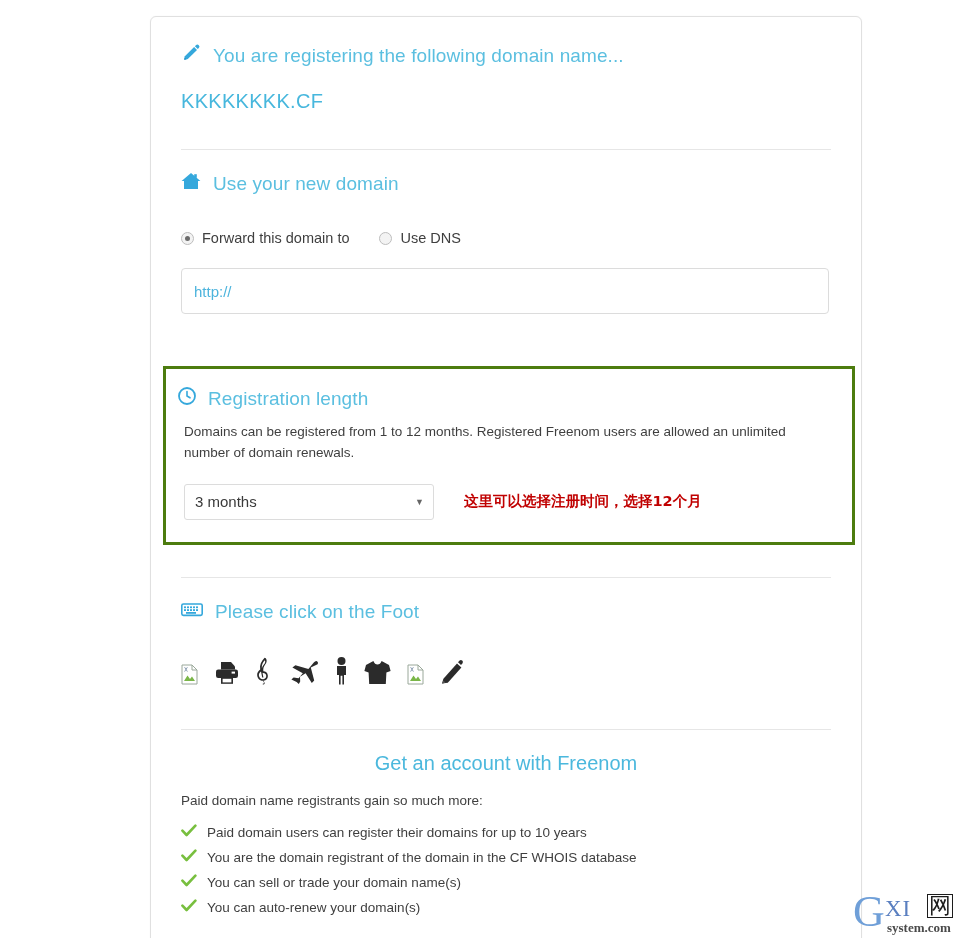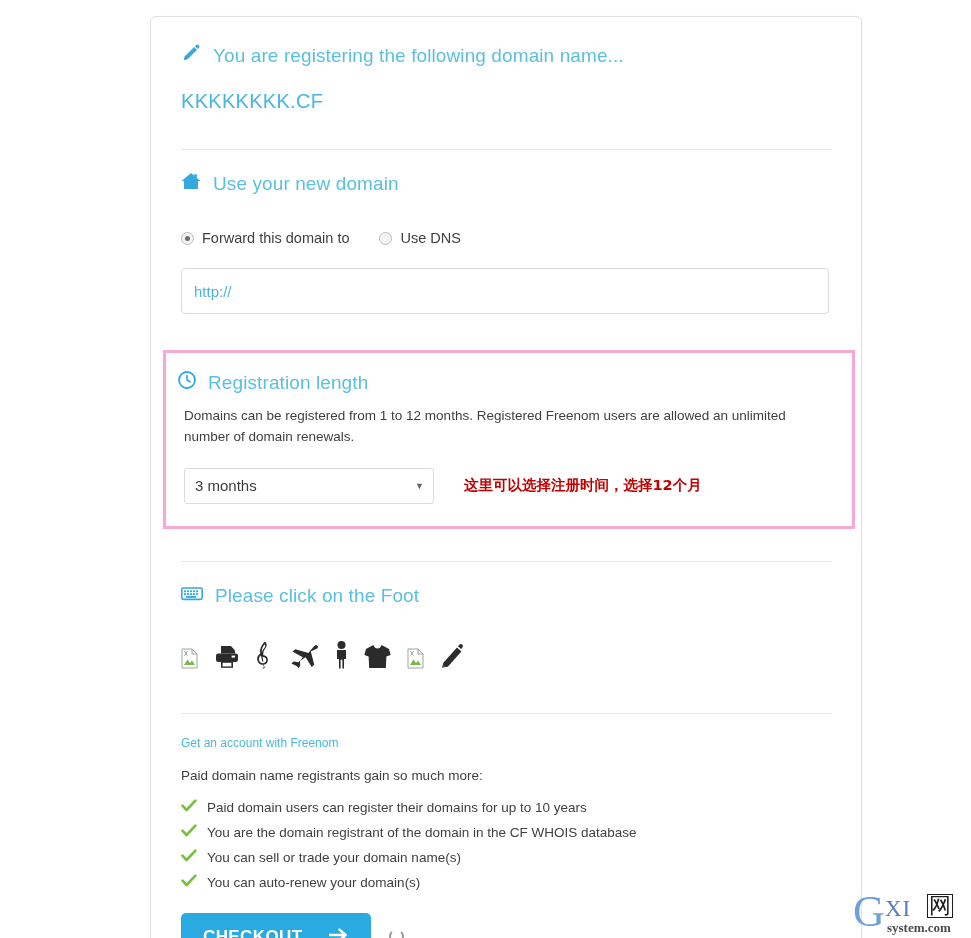--- a/index.html
+++ b/index.html
@@ -96,22 +96,22 @@
     font-size: 15px;
     color: #3b82f6;
     background: #fff;
     outline: none;
   }
   .url-input::placeholder { color: #4db4dd; opacity: 1; }
 
   
   .reglen-wrap {
     position: relative;
-    margin-top: 36px;
-    border: 3px solid #f9a8d4;
+    margin-top: 52px;
+    border: 3px solid #4d7c0f;
     padding: 18px 20px 22px 12px;
     margin-left: -18px;
     margin-right: -24px;
   }
   .reglen-desc {
     font-size: 13.5px;
     color: #3f3f3f;
     line-height: 1.55;
     margin: 10px 0 0 6px;
     max-width: 632px;
@@ -164,23 +164,24 @@
     align-items: flex-end;
     gap: 16px;
     margin-top: 24px;
     height: 40px;
   }
   .icon-strip .it { display: block; }
 
   
   .freenom-title {
     color: #4bb8dd;
-    font-size: 12px;
+    font-size: 20px;
     margin: 0;
     font-weight: 400;
+    text-align: center;
   }
   .freenom-sub {
     font-size: 13.5px;
     color: #3f3f3f;
     margin: 18px 0 0 0;
   }
   .bullets { list-style: none; margin: 16px 0 0 0; padding: 0; }
   .bullets li {
     display: flex;
     align-items: center;

